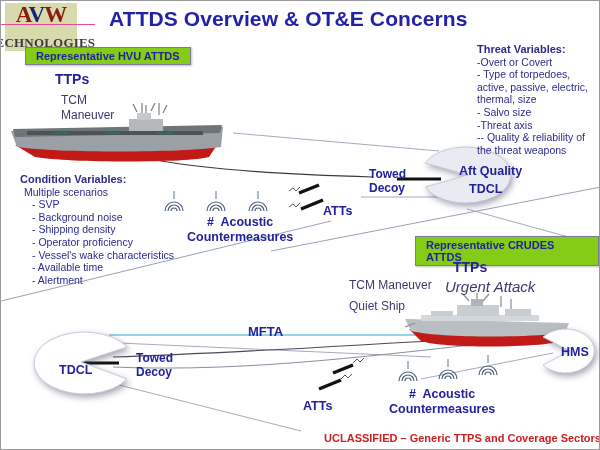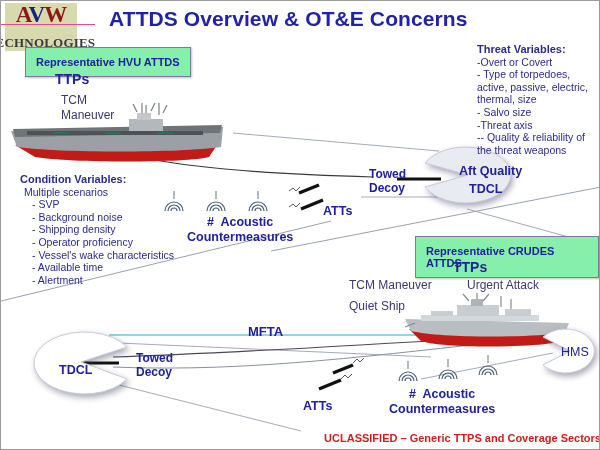--- a/index.html
+++ b/index.html
@@ -21,41 +21,41 @@
   .logo .avw .a{color:#8b1a14;}
   .logo .avw .v{color:#16227a;}
   .logo .avw .w{color:#8b1a14;}
   .logo .tech{font-family:"Liberation Serif",serif;font-weight:bold;font-size:13px;color:#3a3a3a;letter-spacing:.2px;
                border-top:1px solid #ec4899;margin-top:-2px;padding-top:10px;}
 
   
   .title{left:108px;top:6px;font-size:21px;font-weight:bold;color:#2222a8;letter-spacing:.1px;}
 
   
-  .hdrbox{border:1px solid #7b7b9b;background:#86efac;padding:8px 10px;font-size:11px;font-weight:bold;color:#21219c;
+  .hdrbox{border:1px solid #7b7b9b;background:#84cc16;padding:2px 10px;font-size:11px;font-weight:bold;color:#21219c;
           box-shadow:1px 1px 2px rgba(0,0,0,.25);}
   .box-hvu{left:24px;top:46px;}
   .box-crudes{left:414px;top:235px;}
   .ttp-hvu{left:54px;top:70px;font-size:14px;font-weight:bold;color:#21219c;}
   .tcm-hvu{left:60px;top:92px;font-size:12px;color:#3a3a6e;line-height:15px;}
   .ttp-cru{left:452px;top:258px;font-size:14px;font-weight:bold;color:#21219c;}
   .tcm-cru{left:348px;top:277px;font-size:12px;color:#3a3a6e;}
   .quiet{left:348px;top:298px;font-size:12px;color:#3a3a6e;}
-  .urgent{left:466px;top:277px;font-size:12px;color:#3a3a6e;}
+  .urgent{left:444px;top:277px;font-size:15px;color:#3a3a6e;font-style:italic;}
 
   .acm1{left:186px;top:214px;font-size:12.5px;font-weight:bold;color:#21219c;text-align:center;line-height:15px;}
   .acm2{left:388px;top:386px;font-size:12.5px;font-weight:bold;color:#21219c;text-align:center;line-height:15px;}
   .atts1{left:322px;top:203px;font-size:12.5px;font-weight:bold;color:#21219c;}
   .atts2{left:302px;top:398px;font-size:12.5px;font-weight:bold;color:#21219c;}
   .towed1{left:368px;top:166px;font-size:12px;font-weight:bold;color:#21219c;line-height:14px;}
   .towed2{left:135px;top:350px;font-size:12px;font-weight:bold;color:#21219c;line-height:14px;}
   .aftsector{left:458px;top:163px;font-size:12.5px;font-weight:bold;color:#21219c;}
   .tdcl1{left:468px;top:181px;font-size:12.5px;font-weight:bold;color:#21219c;}
   .tdcl2{left:58px;top:362px;font-size:12.5px;font-weight:bold;color:#21219c;}
-  .hms{left:560px;top:344px;font-size:12.5px;font-weight:normal;color:#21219c;}
+  .hms{left:560px;top:344px;font-size:12.5px;font-weight:bold;color:#21219c;}
   .mfta{left:206px;top:323px;font-size:13px;font-weight:bold;color:#21219c;padding-left:41px;}
 
   
   .varblock{font-size:10.5px;color:#2b2b8c;line-height:12.6px;}
   .varblock .hd{font-weight:bold;font-size:11px;}
   .varblock .hd .colon{text-decoration:none;}
   .threat{left:476px;top:42px;width:122px;}
   .cond{left:19px;top:172px;width:176px;}
   .cond .sub{padding-left:4px;}
   .cond .it{padding-left:12px;}

